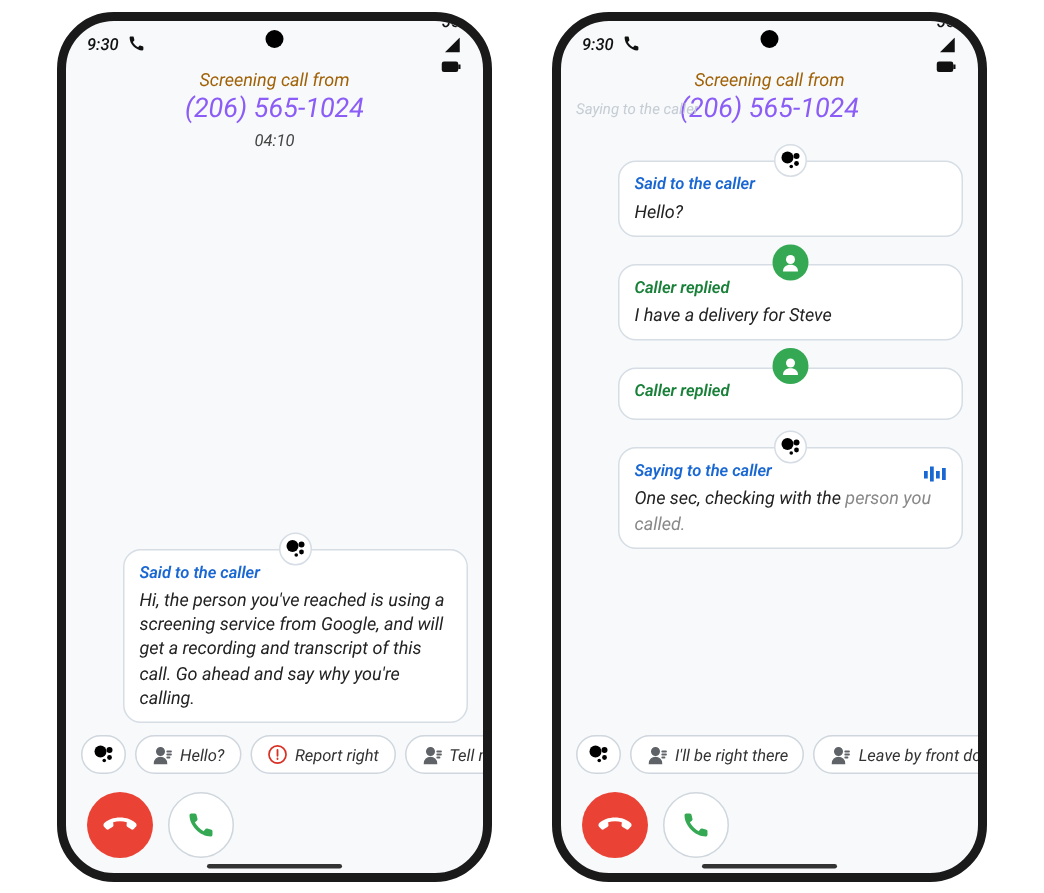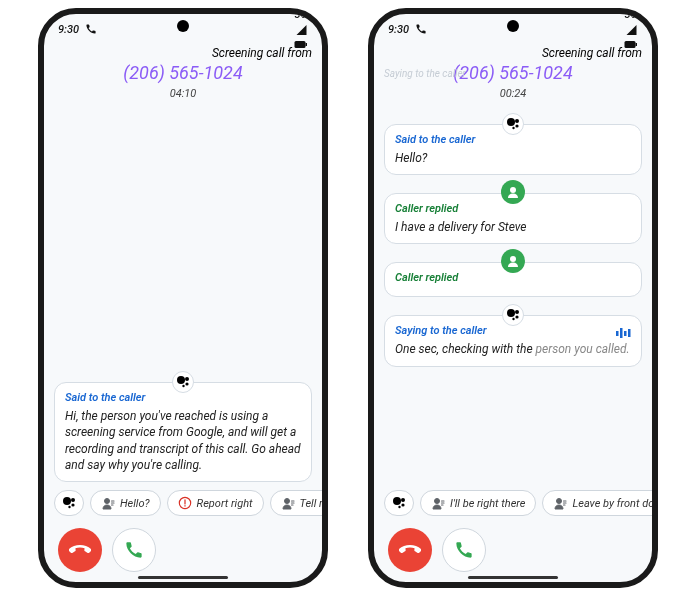--- a/index.html
+++ b/index.html
@@ -18,28 +18,28 @@
     content:""; position:absolute; right:-8px; top:110px; width:3px; height:60px; background:#3a3a3a; border-radius:2px;
   }
   .camera { position:absolute; top:6px; left:50%; transform:translateX(-50%); width:12px; height:12px; background:#000; border-radius:50%; z-index:10;}
   .statusbar {
     height:26px; display:flex; justify-content:space-between; align-items:center;
     padding: 4px 14px 0 14px; font-size:11px; font-weight:500; color:#111;
   }
   .sb-left { display:flex; align-items:center; gap:6px;}
   .sb-right { display:flex; align-items:center; gap:4px;flex-direction:column;}
   .header { text-align:center; padding: 6px 10px 4px 10px;}
-  .header-title { font-size:12px; color:#000000;text-align:right; }
+  .header-title { font-size:12px; color:#a16207; }
   .header-number { font-size:18px; color:#8b5cf6; margin-top:2px;}
   .header-timer { font-size:11px; color:#444; margin-top:4px;}
   .content { flex:1; overflow:hidden; padding: 4px 10px 0 10px; display:flex; flex-direction:column;}
   .spacer-grow { flex:1; }
   .card {
     border:1px solid #d6dde4; border-radius:12px; background:#fff;
-    padding:8px 10px; margin-top:12px; position:relative;
+    padding:8px 10px; margin-top:12px; position:relative;margin-left:28px;
   }
   .card-title { font-size:11px; font-weight:600; color:#1967d2; margin-bottom:4px;}
   .card-title.green { color:#188038;}
   .card-title-row { display:flex; justify-content:space-between; align-items:center;}
   .card-body { font-size:12px; color:#222; line-height:1.35;}
   .card-body .muted { color:#888;}
   .avatar {
     position:absolute; top:-12px; left:50%; transform:translateX(-50%);
     width:22px; height:22px; border-radius:50%; background:#fff;
     border:1px solid #d6dde4;
@@ -221,21 +221,20 @@
     </div>
   </div>
 
   <div class="faded-top">
     <div>Saying to the caller</div>
   </div>
 
   <div class="header">
     <div class="header-title">Screening call from</div>
     <div class="header-number">(206) 565-1024</div>
-    <div class="header-timer">00:24</div>
   </div>
 
   <div class="content" style="padding-top:8px;">
     <div class="card">
       <div class="avatar">
         <svg class="g-assist" viewBox="0 0 14 14">
             <use href="#g-assist"></use>
           </svg>
       </div>
       <div class="card-title">Said to the caller</div>

